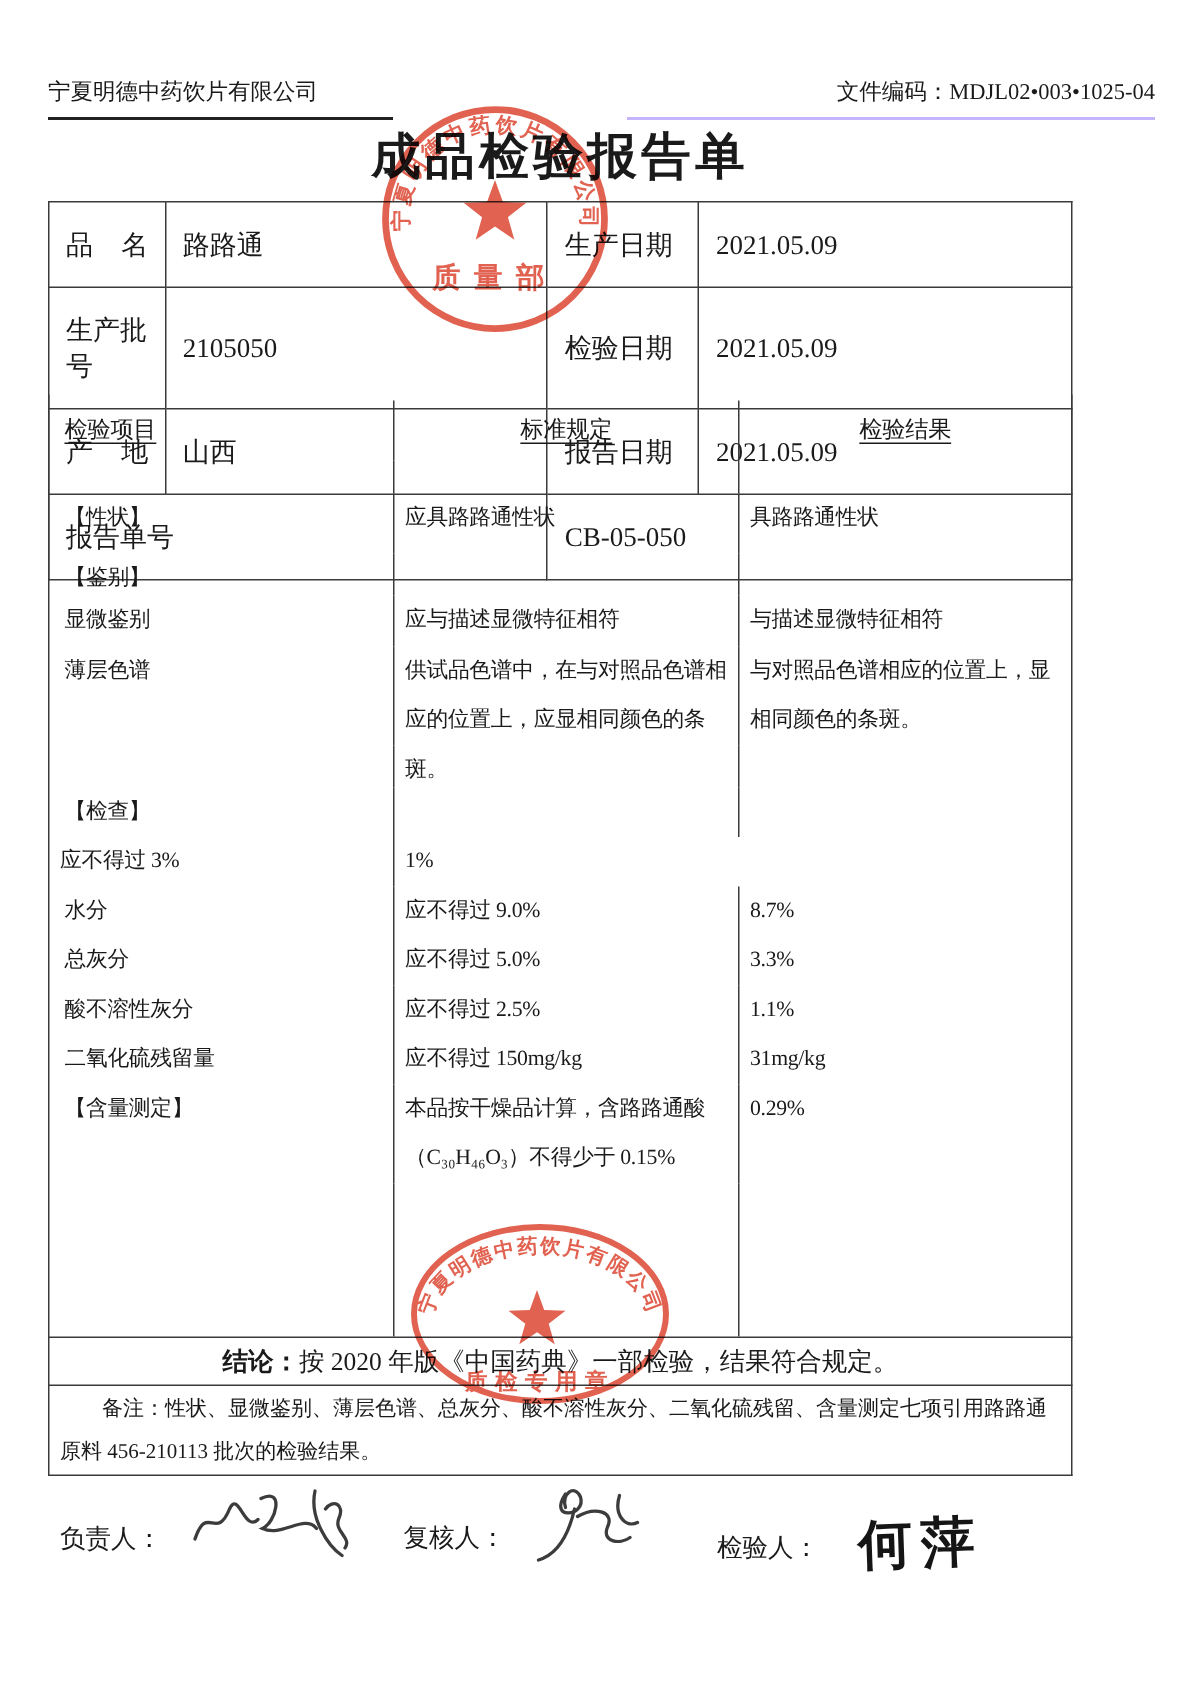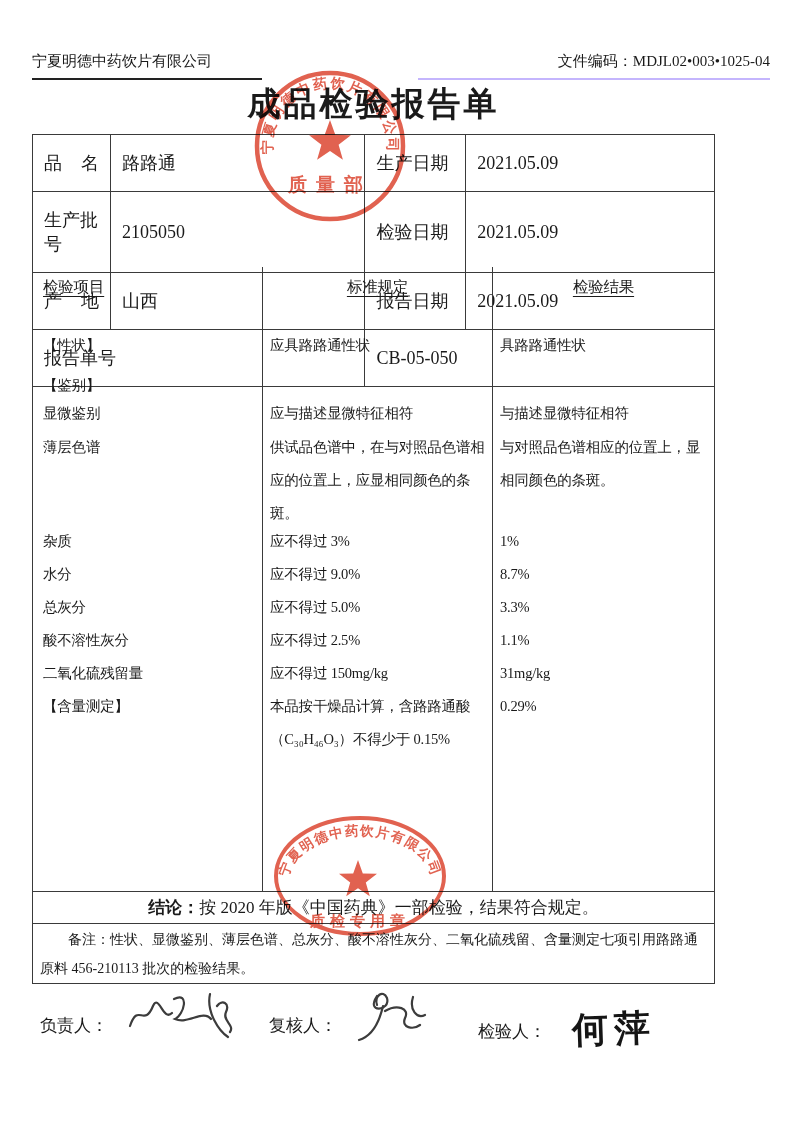--- a/index.html
+++ b/index.html
@@ -137,21 +137,25 @@
       <div class="c1 cell">薄层色谱</div>
       <div class="c2 cell">供试品色谱中，在与对照品色谱相应的位置上，应显相同颜色的条斑。</div>
       <div class="c3 cell">与对照品色谱相应的位置上，显相同颜色的条斑。</div>
     </div>
     <div class="trow sp2">
         <div class="c1"></div>
         <div class="c2"></div>
         <div class="c3"></div>
       </div>
     <div class="trow rh33">
-      <div class="c1 cell">杂质</div>
+      <div class="c1 cell">【检查】</div>
+      <div class="c2 cell"></div>
+      <div class="c3 cell"></div>
+    </div>
+    <div class="trow rh33">
       <div class="c2 cell">应不得过 3%</div>
       <div class="c3 cell">1%</div>
     </div>
     <div class="trow rh33">
       <div class="c1 cell">水分</div>
       <div class="c2 cell">应不得过 9.0%</div>
       <div class="c3 cell">8.7%</div>
     </div>
     <div class="trow rh33">
       <div class="c1 cell">总灰分</div>

